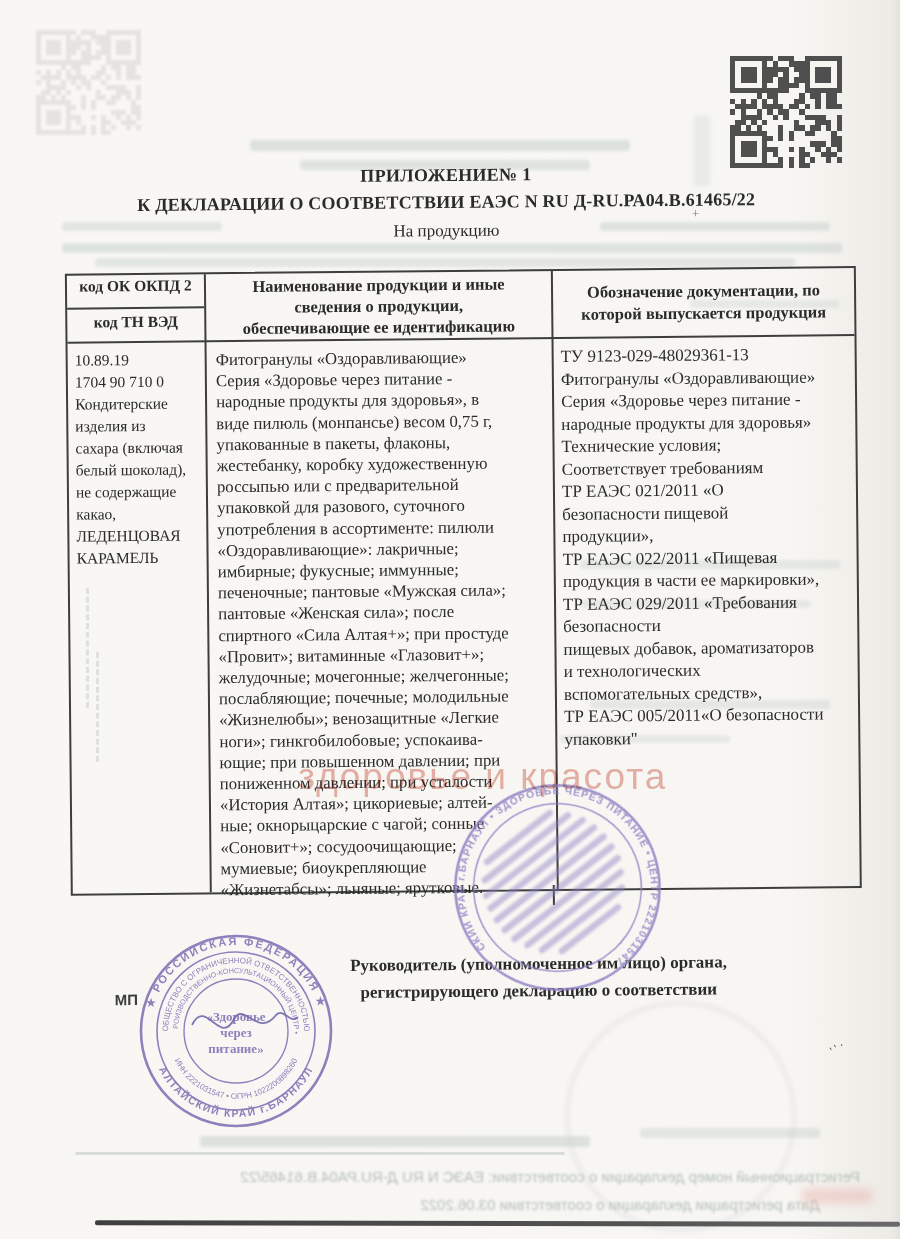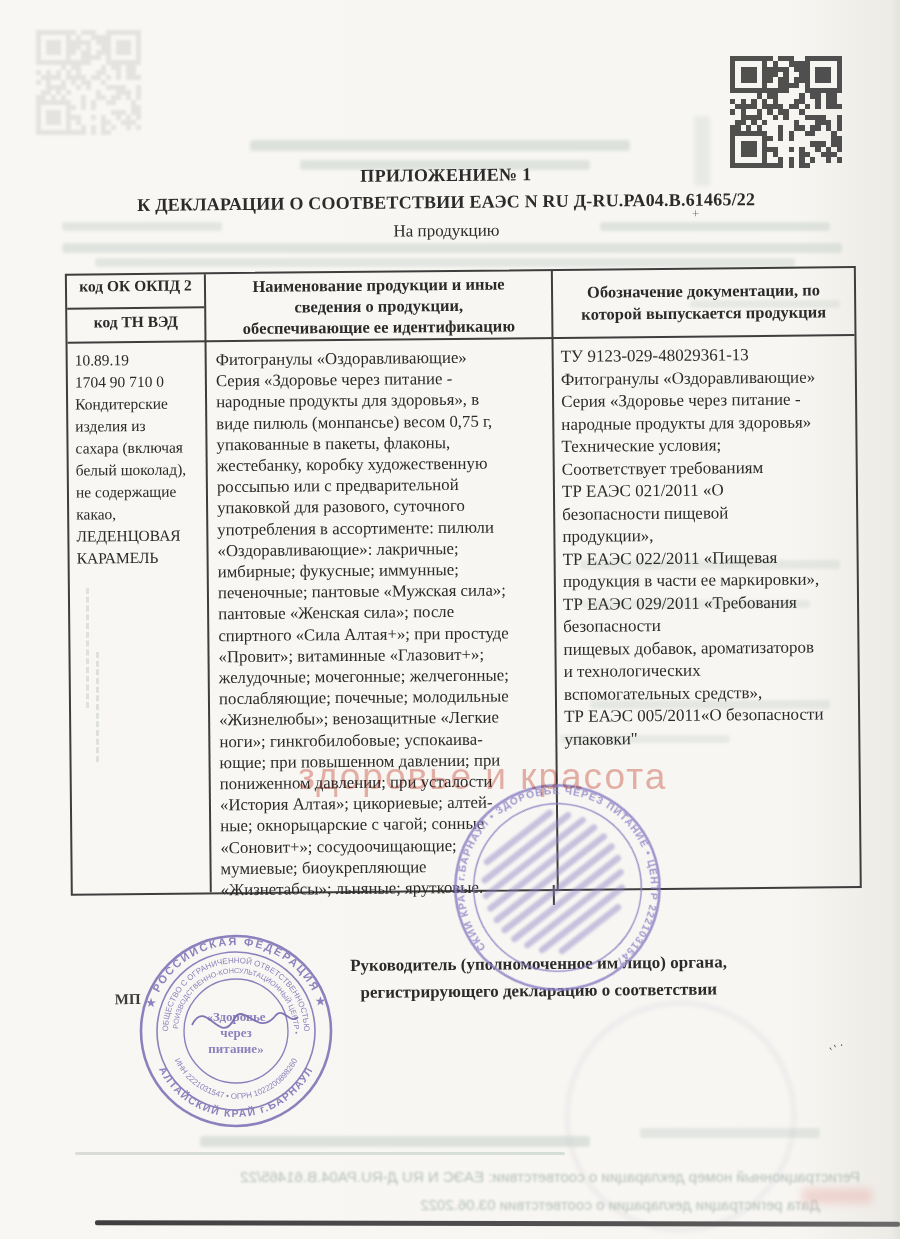--- a/index.html
+++ b/index.html
@@ -34,21 +34,21 @@
   .hdr{font-weight:bold;text-align:center;}
   .hdr-c1t{left:0;top:2px;width:137px;font-size:15.5px;}
   .hdr-c1b{left:0;top:38px;width:137px;font-size:15.5px;}
   .hdr-c2{left:139px;top:2px;width:345px;font-size:16.5px;line-height:21px;}
   .hdr-c3{left:486px;top:11px;width:301px;font-size:16.5px;line-height:22px;}
   .cell-codes{left:7px;top:74px;width:124px;font-size:15.5px;line-height:22px;}
   .cell-product{left:148px;top:75px;width:334px;font-size:16.8px;line-height:21.2px;}
   .cell-docs{left:493px;top:75px;width:290px;font-size:17px;line-height:22.5px;}
   .tbl-tail{position:absolute;left:550px;top:886px;width:2px;height:20px;background:#3e3e3e;}
   
-  .mp{position:absolute;left:111px;top:988px;font-family:Liberation Serif, serif;
+  .mp{position:absolute;left:111px;top:988px;font-family:Liberation Sans, sans-serif;
       font-weight:bold;font-size:15px;color:#3d3d3d;text-align:center;}
   .signatory{position:absolute;left:285px;top:951px;width:500px;text-align:center;
              font-weight:bold;font-size:17px;line-height:27px;white-space:pre-line;}
   
   .stamp-blue{position:absolute;left:136px;top:931px;width:200px;height:200px;opacity:.85;filter:blur(.3px);}
   .stamp-purple{position:absolute;left:450px;top:780px;width:215px;height:215px;opacity:.8;
                 transform:rotate(-38deg);filter:blur(.35px);}
   .qr{position:absolute;left:727px;top:56px;width:118px;height:112px;opacity:.92;filter:blur(.2px);}
   .qr svg,.g-qr svg{width:100%;height:100%;shape-rendering:crispEdges;fill:#424242;}
   .stamp-text{font-family:"Liberation Sans",sans-serif;}

